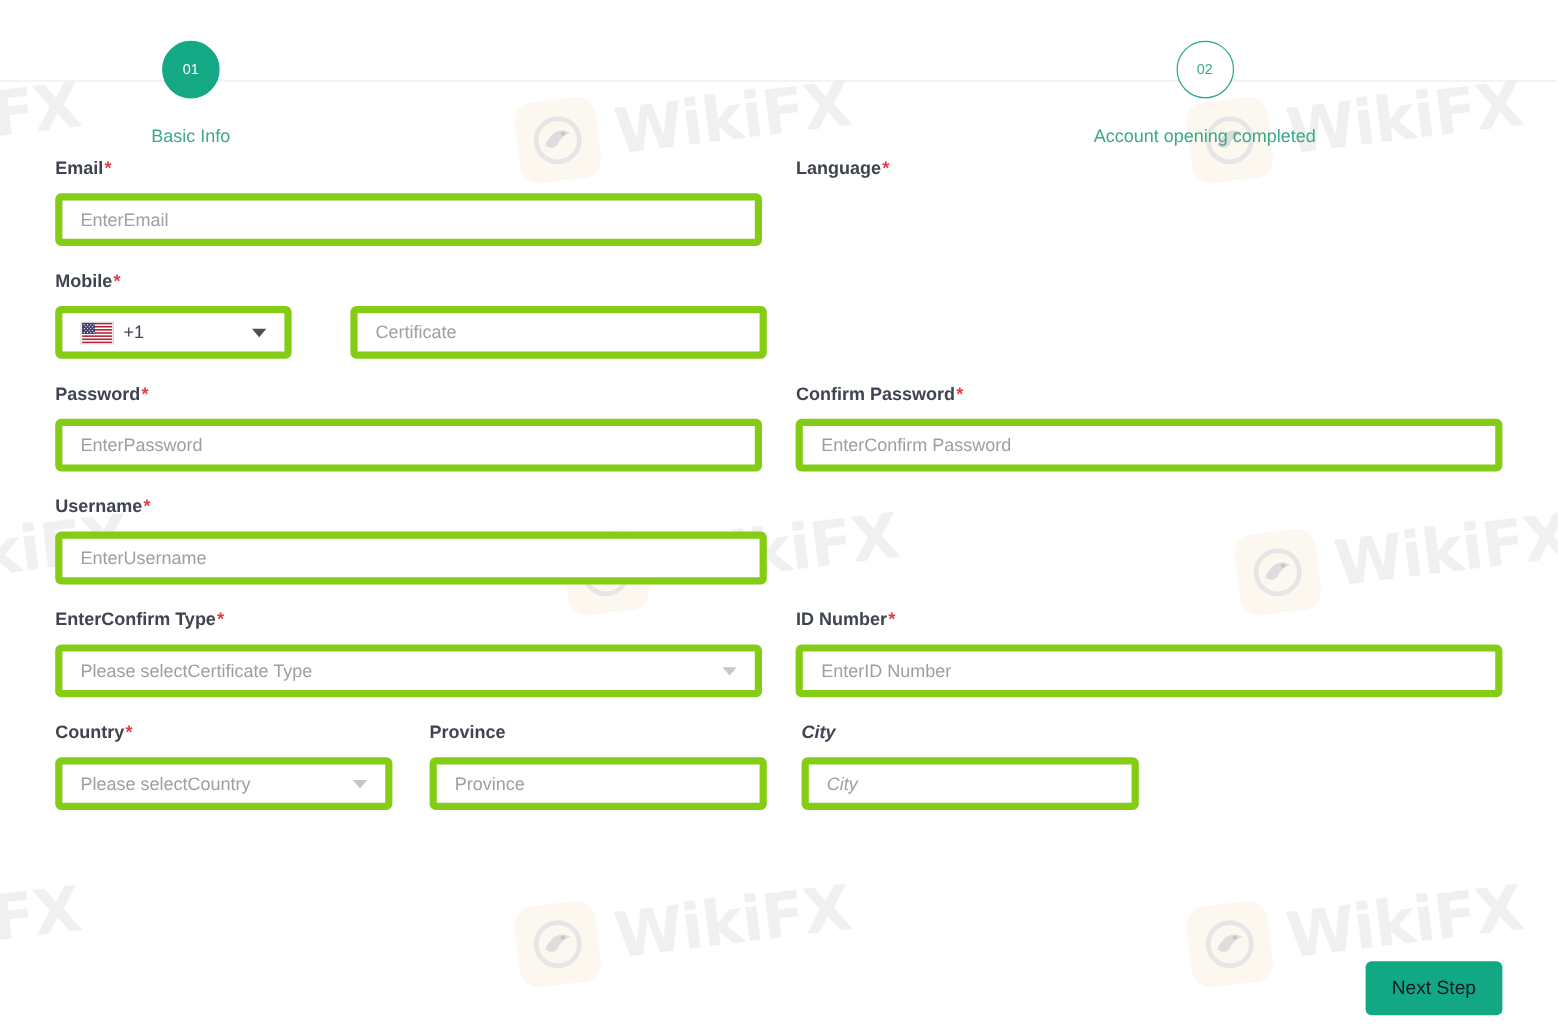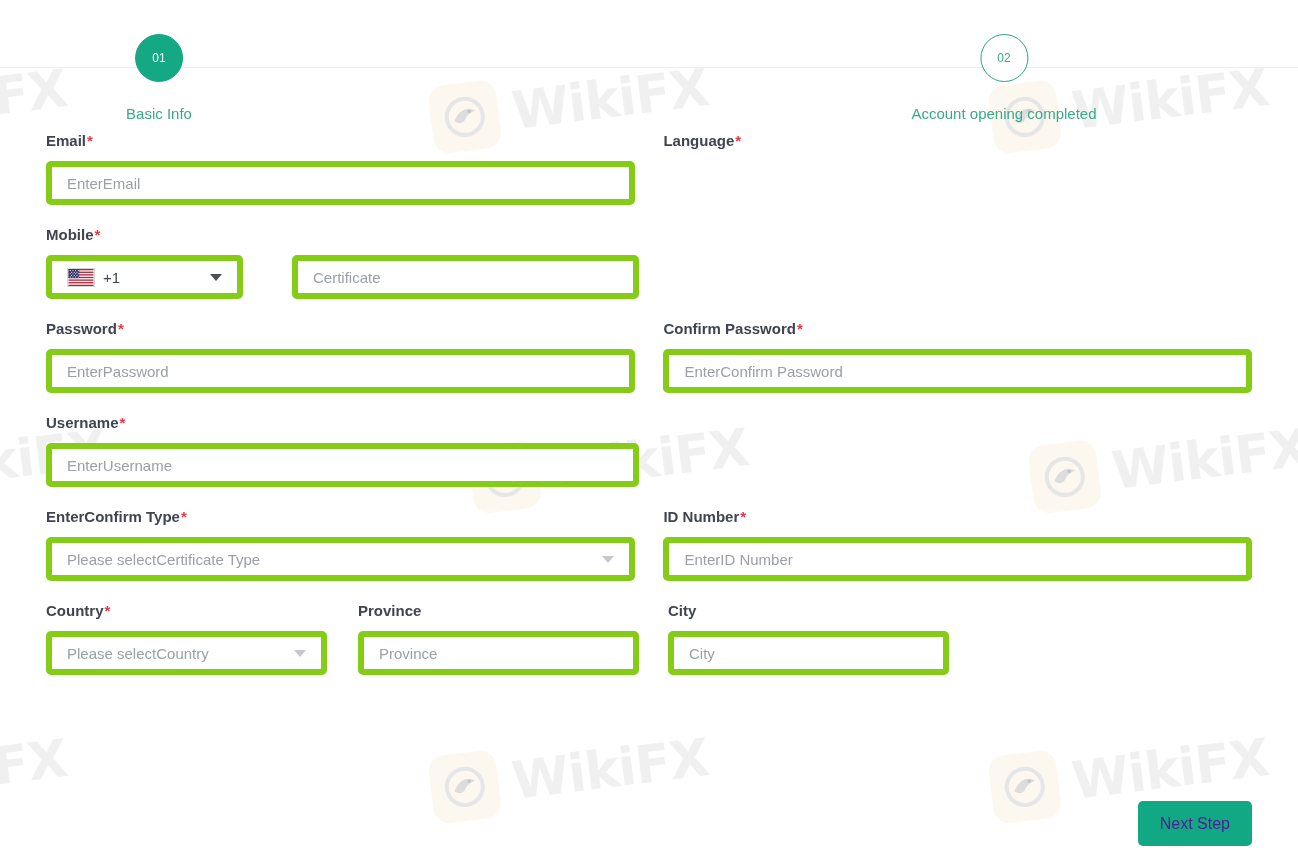--- a/index.html
+++ b/index.html
@@ -159,21 +159,21 @@
   #mobile-prefix .code { color: #3f4450; font-size: 15px; }
 
   
   #footer {
     position: absolute;
     right: 46px;
     top: 801px;
   }
   #next-step-button {
     background: #13a884;
-    color: #4c1d95;
+    color: #0f172a;
     border: none;
     border-radius: 5px;
     height: 45px;
     padding: 0 22px;
     font-size: 16px;
     font-family: "Liberation Sans", sans-serif;
     cursor: pointer;
   }
 </style>
 </head>
@@ -382,21 +382,21 @@
           </div>
       </div>
       <div style="width:31px;"></div>
       <div class="field" style="width:281px;">
         <div class="label"><span>Province</span><span class="req"></span></div>
         <div class="ctl">
             <span>Province</span>
           </div>
       </div>
       <div style="width:29px;"></div>
-      <div class="field" style="width:281px;">
+      <div class="field" style="width:281px;font-style:italic;">
         <div class="label"><span>City</span><span class="req"></span></div>
         <div class="ctl">
             <span>City</span>
           </div>
       </div>
     </div>
 
   </div>
 
   <div id="footer">

